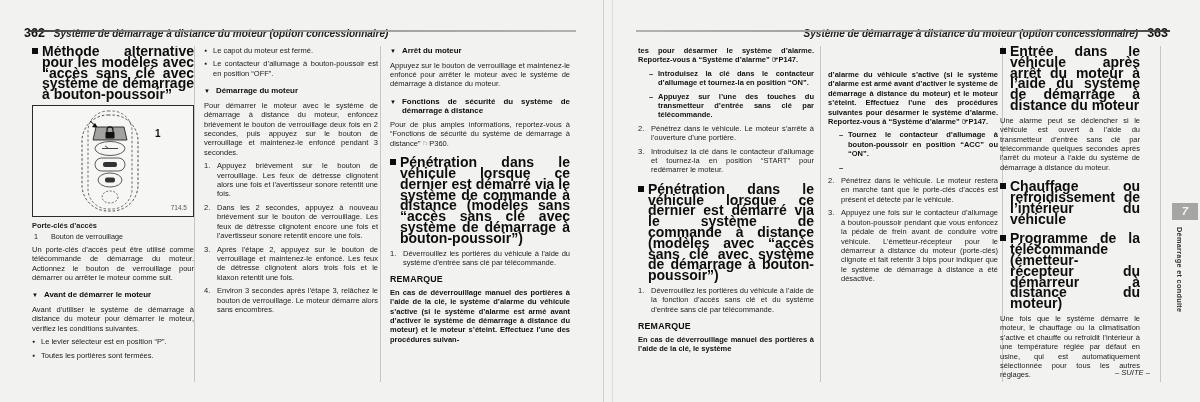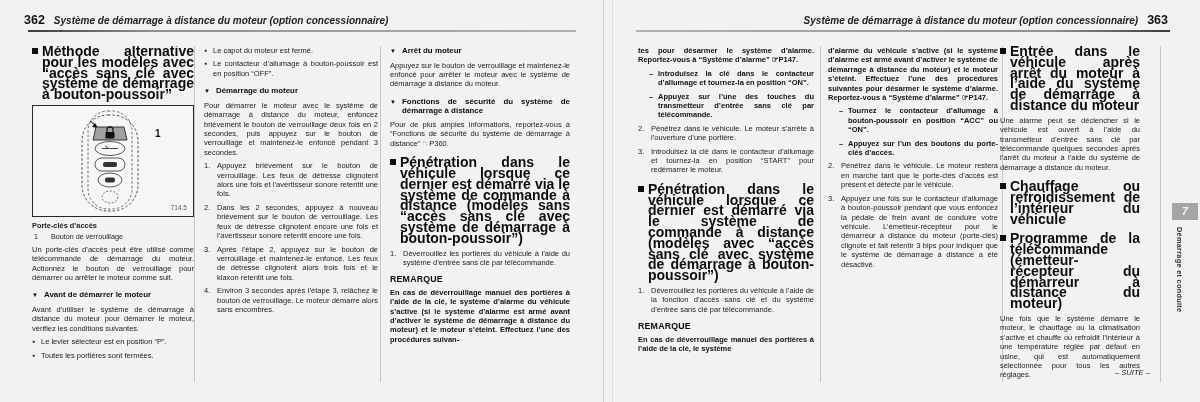--- a/index.html
+++ b/index.html
@@ -3,21 +3,21 @@
 <meta charset="utf-8">
 <style>
   html,body{margin:0;padding:0;background:#e9e9e7;}
   .sheet{position:relative;width:1200px;height:402px;background:#f2f2f0;overflow:hidden;
          font-family:"Liberation Sans", sans-serif;color:#1c1c1c;}
   .spine{position:absolute;top:0;bottom:0;width:1px;}
   .page{position:absolute;top:6px;height:390px;}
   .page-left{left:24px;width:556px;}
   .page-right{left:628px;width:568px;}
   
-  .hdr{position:absolute;top:7px;left:0;display:flex;align-items:baseline;gap:9px;white-space:nowrap;}
+  .hdr{position:absolute;top:20px;left:0;display:flex;align-items:baseline;gap:9px;white-space:nowrap;}
   .hdr-right{width:540px;justify-content:flex-end;}
   .pnum{font-size:12.5px;font-weight:bold;color:#111;}
   .ptitle{font-size:10px;font-weight:bold;font-style:italic;color:#222;}
   .rule{position:absolute;top:24px;height:2px;}
   .rule-l{left:4px;width:548px;background:linear-gradient(90deg,#3c3c3c,#8f8f8f 22%,#b2b2b0);}
   .rule-r{left:8px;width:534px;background:linear-gradient(270deg,#3c3c3c,#8f8f8f 22%,#b2b2b0);}
   
   .col{position:absolute;top:40px;bottom:12px;font-size:7.5px;line-height:9.4px;overflow:hidden;}
   .vline{position:absolute;top:40px;bottom:14px;width:1px;background:#c6c6c4;}
   .blk{margin:0 0 4px 0;}
@@ -200,29 +200,28 @@
           <span class="sq"></span>
           <span class="txt">Pénétration dans le véhicule lorsque ce dernier est démarré via le système de commande à distance (modèles avec “accès sans clé avec système de démarrage à bouton-poussoir”)</span>
         </div>
         <div class="blk num">
           <span class="mark">1.</span>
           <span class="txt">Déverrouillez les portières du véhicule à l’aide de la fonction d’accès sans clé et du système d’entrée sans clé par télécommande.</span>
         </div>
         <div class="blk h4">REMARQUE</div>
         <div class="blk pb">En cas de déverrouillage manuel des portières à l’aide de la clé, le système</div>
       </div>
-    <div class="col" style="left:200px;width:170px;" data-blocks="right.col2">
+    <div class="col" style="left:200px;width:170px;margin-top:24px;" data-blocks="right.col2">
         <div class="blk pb">d’alarme du véhicule s’active (si le système d’alarme est armé avant d’activer le système de démarrage à distance du moteur) et le moteur s’éteint. Effectuez l’une des procédures suivantes pour désarmer le système d’alarme. Reportez-vous à “Système d’alarme” ☞P147.</div>
         <div class="blk dash">
           <span class="mark">–</span>
           <span class="txt">Tournez le contacteur d’allumage à bouton-poussoir en position “ACC” ou “ON”.</span>
         </div>
         <div class="blk dash">
           <span class="mark">–</span>
-          <span class="txt">Appuyez sur l’un des boutons du porte-clés d’accès.</span>
         </div>
         <div class="blk num">
           <span class="mark">2.</span>
           <span class="txt">Pénétrez dans le véhicule. Le moteur restera en marche tant que le porte-clés d’accès est présent et détecté par le véhicule.</span>
         </div>
         <div class="blk num">
           <span class="mark">3.</span>
           <span class="txt">Appuyez une fois sur le contacteur d’allumage à bouton-poussoir pendant que vous enfoncez la pédale de frein avant de conduire votre véhicule. L’émetteur-récepteur pour le démarreur à distance du moteur (porte-clés) clignote et fait retentir 3 bips pour indiquer que le système de démarrage à distance a été désactivé.</span>
         </div>
       </div>

